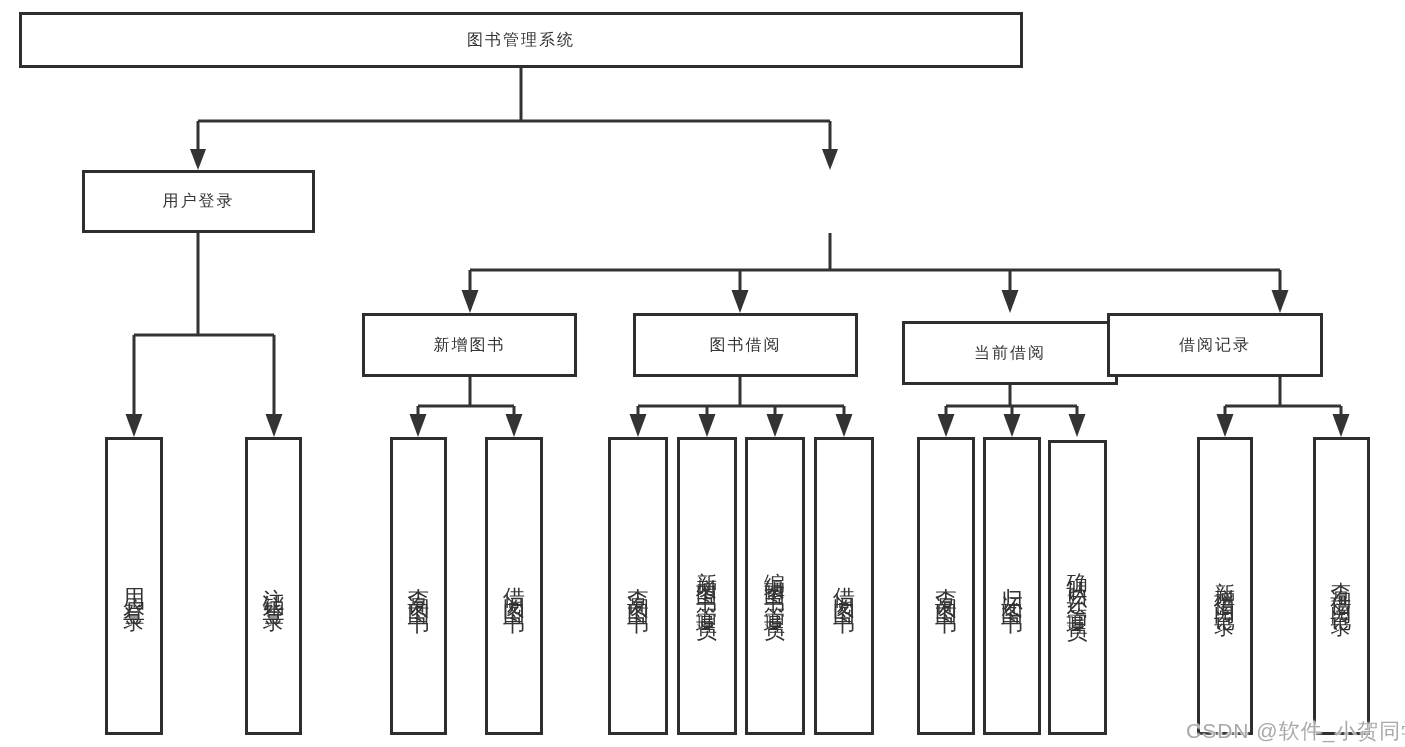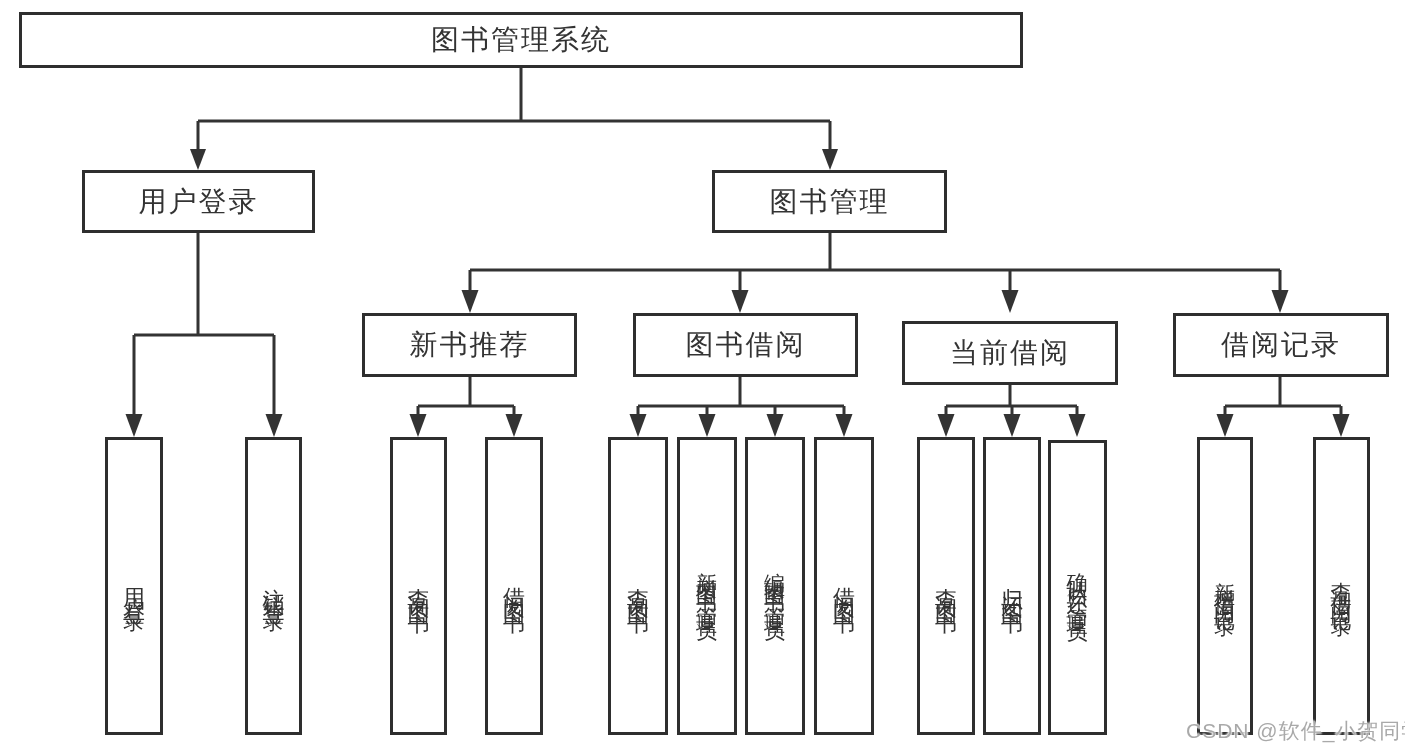--- a/index.html
+++ b/index.html
@@ -31,21 +31,21 @@
     background: #ffffff;
     border: 3px solid #2e2e2e;
     box-sizing: border-box;
     display: flex;
     align-items: center;
     justify-content: center;
     color: #333333;
     z-index: 1;
   }
   .hbox span {
-    font-size: 28px;
+    font-size: 16px;
     letter-spacing: 2px;
     white-space: nowrap;
   }
   .vbox span {
     writing-mode: vertical-rl;
     text-orientation: mixed;
     font-size: 22px;
     letter-spacing: 8px;
     line-height: 1;
     white-space: nowrap;
@@ -121,34 +121,31 @@
     </g>
   </svg>
 
   <div class="box hbox" style="left:19px;top:12px;width:1004px;height:56px">
     <span>图书管理系统</span>
   </div>
 
   <div class="box hbox" style="left:82px;top:170px;width:233px;height:63px">
     <span>用户登录</span>
   </div>
-  <div class="box hbox" style="left:712px;top:170px;width:235px;height:63px">
-    <span>图书管理</span>
-  </div>
 
   <div class="box hbox" style="left:362px;top:313px;width:215px;height:64px">
-    <span>新书推荐</span>
+    <span>新增图书</span>
   </div>
   <div class="box hbox" style="left:633px;top:313px;width:225px;height:64px">
     <span>图书借阅</span>
   </div>
   <div class="box hbox" style="left:902px;top:321px;width:216px;height:64px">
     <span>当前借阅</span>
   </div>
-  <div class="box hbox" style="left:1173px;top:313px;width:216px;height:64px">
+  <div class="box hbox" style="left:1107px;top:313px;width:216px;height:64px">
     <span>借阅记录</span>
   </div>
 
   <div class="box vbox" style="left:105px;top:437px;width:58px;height:298px">
     <span>用户登录</span>
   </div>
   <div class="box vbox" style="left:245px;top:437px;width:57px;height:298px">
     <span>注销登录</span>
   </div>
 

